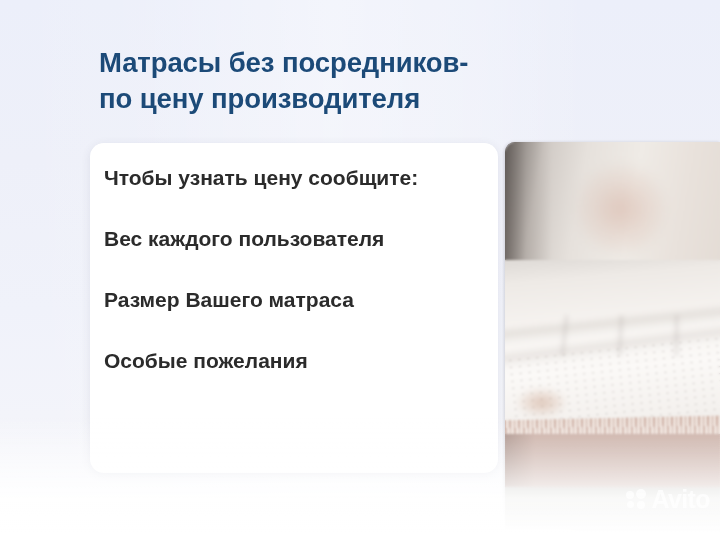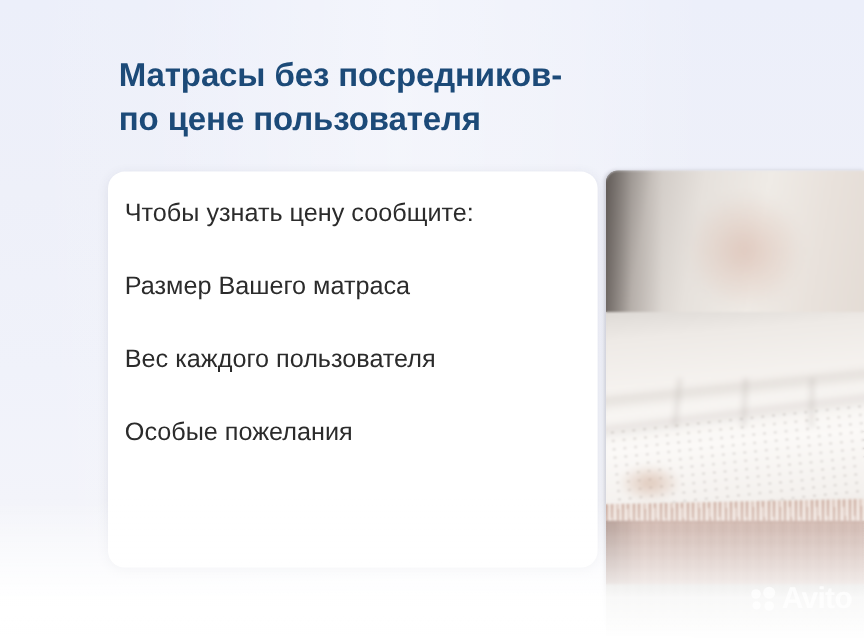--- a/index.html
+++ b/index.html
@@ -297,20 +297,21 @@
   
   .card {
     position: absolute;
     left: 90px;
     top: 143px;
     width: 408px;
     height: 330px;
     background: #ffffff;
     border-radius: 14px;
     box-shadow: 0 2px 10px rgba(60,62,90,0.10);
+    font-weight: bold;
   }
   .card-list {
     position: absolute;
     left: 14px;
     top: 22px;
     right: 6px;
   }
   .card-item {
     color: #2b2b2b;
     font-size: 21px;
@@ -365,26 +366,26 @@
         <span class="d1"></span>
           <span class="d2"></span>
           <span class="d3"></span>
           <span class="d4"></span>
       </span>
       <span class="avito-word">Avito</span>
     </div>
   </div>
 
   <div class="headline">Матрасы без посредников-
-по цене пользователя</div>
+по цену производителя</div>
 
   <div class="card">
     <div class="card-list">
       <div class="card-item">Чтобы узнать цену сообщите:</div>
+      <div class="card-item">Вес каждого пользователя</div>
       <div class="card-item">Размер Вашего матраса</div>
-      <div class="card-item">Вес каждого пользователя</div>
       <div class="card-item">Особые пожелания</div>
     </div>
   </div>
 
   <div class="bg-bottom-fade"></div>
 
 </div>
 
 </body></html>

